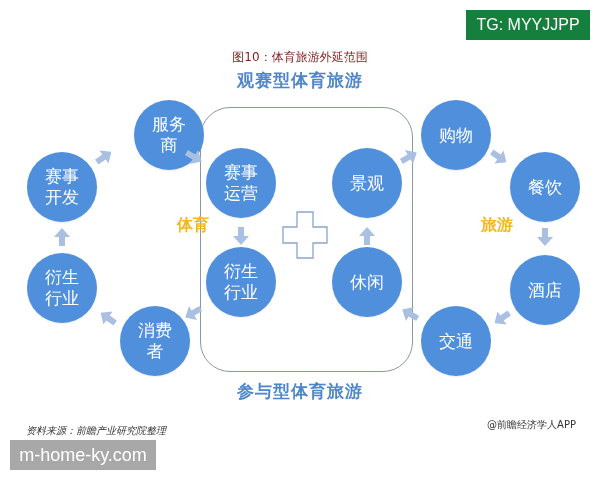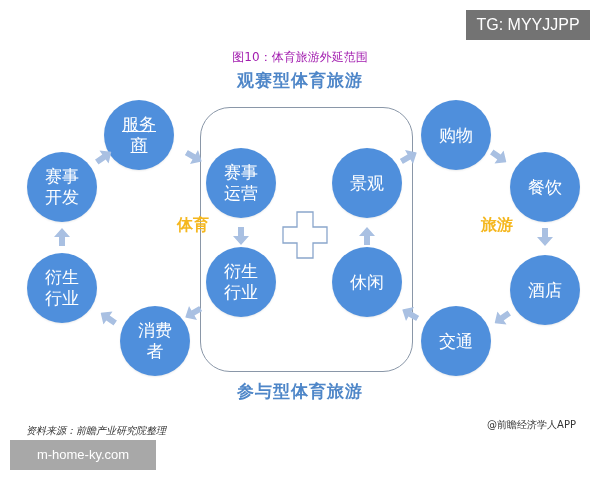--- a/index.html
+++ b/index.html
@@ -1,51 +1,51 @@
 <!DOCTYPE html>
 <html><head>
 <meta charset="utf-8">
 <style>
   html, body { margin:0; padding:0; }
   body { width:600px; height:480px; background:#ffffff; position:relative; overflow:hidden;
          font-family:"DejaVu Sans","Liberation Sans",sans-serif; }
   .abs { position:absolute; }
-  .tg-badge { left:466px; top:10px; width:124px; height:30px; background:#737373; color:#ffffff;
+  .tg-badge { left:466px; top:10px; width:124px; height:30px; background:#15803d; color:#ffffff;
               font-family:"Liberation Sans",sans-serif; font-size:16px; line-height:30px; text-align:center; }
-  .fig-title { left:0; width:600px; top:49px; text-align:center; font-size:12px; color:#a21caf; }
+  .fig-title { left:0; width:600px; top:49px; text-align:center; font-size:12px; color:#7f1d1d; }
   .type-title { left:0; width:600px; text-align:center; font-family:"DejaVu Serif","Liberation Serif",serif;
                 font-weight:bold; font-size:17px; color:#4e86c8; letter-spacing:1px; }
   .type-top { top:69px; }
   .type-bottom { top:380px; }
   .frame { left:200px; top:107px; width:213px; height:265px; border:1.5px solid #8a97a8; border-radius:30px; box-sizing:border-box; }
   .node { width:70px; height:70px; border-radius:50%; background:#4f8fdc;
           color:#ffffff; display:flex; align-items:center; justify-content:center; text-align:center;
           font-family:"DejaVu Serif","Liberation Serif",serif; font-size:17px; line-height:21px;
           box-shadow:0 1px 2px rgba(0,0,0,0.08); }
   .node span { display:block; max-width:42px; word-break:break-all; }
   .cat-label { font-family:"DejaVu Serif","Liberation Serif",serif; font-weight:bold; font-size:16px; color:#f5b71e;margin-left:46px; }
   .arr { position:absolute; width:18px; height:16px; }
   .arr svg { width:100%; height:100%; display:block; }
   .source { left:26px; top:424px; font-size:10px; font-style:italic; color:#333333; }
   .credit { right:24px; top:418px; font-size:10px; color:#333333; }
   .site-badge { left:10px; top:440px; width:146px; height:30px; background:#a8a8a8; color:#ffffff;
-                font-family:"Liberation Sans",sans-serif; font-size:13px; line-height:30px; text-align:center; }
+                font-family:"Liberation Sans",sans-serif; font-size:18px; line-height:30px; text-align:center; }
   .plus { left:282px; top:211px; width:46px; height:48px; }
 </style>
 </head>
 <body>
 
 <div class="abs tg-badge">TG: MYYJJPP</div>
 
 <div class="abs fig-title">图10：体育旅游外延范围</div>
 <div class="abs type-title type-top">观赛型体育旅游</div>
 
 <div class="abs frame"></div>
 
-<div class="abs node" style="left:104px;top:100px;text-decoration:underline;">
+<div class="abs node" style="left:134px;top:100px;">
     <span>服务商</span>
   </div>
 <div class="abs node" style="left:27px;top:152px;">
     <span>赛事开发</span>
   </div>
 <div class="abs node" style="left:27px;top:253px;">
     <span>衍生行业</span>
   </div>
 <div class="abs node" style="left:120px;top:306px;">
     <span>消费者</span>

